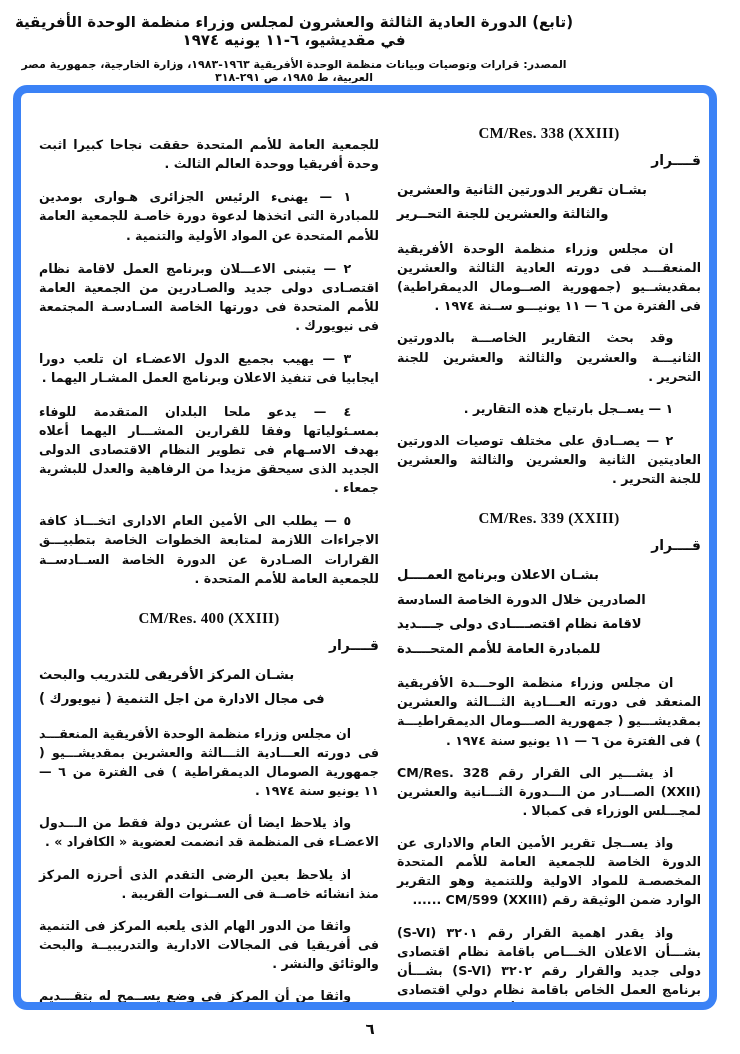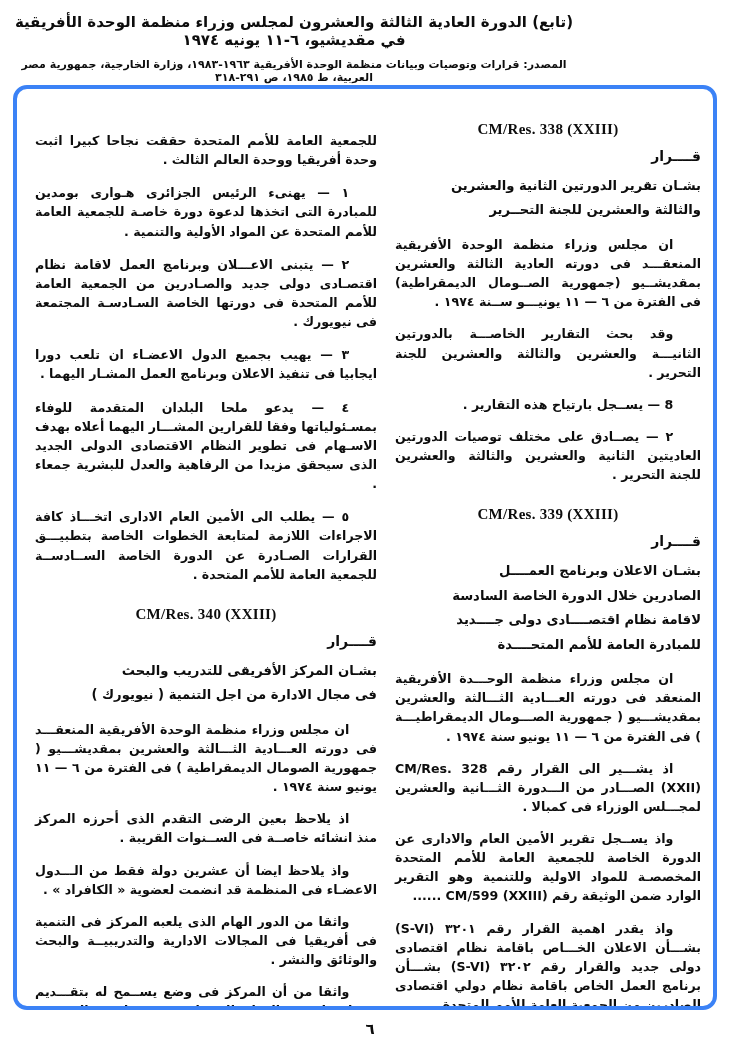--- a/index.html
+++ b/index.html
@@ -23,21 +23,21 @@
     margin-top: 9px;
     font-size: 11px; font-weight: 700;
   }
 
   
   .frame {
     position: absolute;
     left: 13px; top: 85px;
     width: 704px; height: 925px;
     box-sizing: border-box;
-    border: 4px solid #3b82f6;
+    border: 8px solid #3b82f6;
     border-radius: 14px;
     background: #ffffff;
     display: flex;
     direction: ltr;
     overflow: hidden;
   }
   .col {
     box-sizing: border-box;
     padding-top: 28px;
     direction: rtl;
@@ -60,21 +60,21 @@
     font-weight: 700; font-size: 15px;
     margin: 4px 0 10px 0;
     letter-spacing: 0.3px;
   }
   .decision-word {
     text-align: right;
     font-size: 14px; font-weight: 700;
     margin: 6px 0 10px 0;
   }
   .res-title {
-    text-align: right;
+    text-align: left;
     font-size: 13.2px; font-weight: 700;
     line-height: 1.85;
     margin: 0;
   }
   .title-gap { margin-bottom: 12px; }
   .sp-lg { margin-top: 22px; }
   .sp-md { margin-top: 14px; }
 
   
   .page-num {
@@ -98,41 +98,41 @@
   <div class="frame">
 
     <div class="col col-left">
       <div class="p sp-md">للجمعية العامة للأمم المتحدة حققت نجاحا كبيرا اثبت وحدة أفريقيا ووحدة العالم الثالث .</div>
       <div class="p indent sp-md">١ — يهنىء الرئيس الجزائرى هـوارى بومدين للمبادرة التى اتخذها لدعوة دورة خاصـة للجمعية العامة للأمم المتحدة عن المواد الأولية والتنمية .</div>
       <div class="p indent sp-md">٢ — يتبنى الاعـــلان وبرنامج العمل لاقامة نظام اقتصـادى دولى جديد والصـادرين من الجمعية العامة للأمم المتحدة فى دورتها الخاصة السـادسـة المجتمعة فى نيويورك .</div>
       <div class="p indent sp-md">٣ — يهيب بجميع الدول الاعضـاء ان تلعب دورا ايجابيا فى تنفيذ الاعلان وبرنامج العمل المشـار اليهما .</div>
       <div class="p indent sp-md">٤ — يدعو ملحا البلدان المتقدمة للوفاء بمسـئولياتها وفقا للقرارين المشـــار اليهما أعلاه بهدف الاسـهام فى تطوير النظام الاقتصادى الدولى الجديد الذى سيحقق مزيدا من الرفاهية والعدل للبشرية جمعاء .</div>
       <div class="p indent sp-md">٥ — يطلب الى الأمين العام الادارى اتخـــاذ كافة الاجراءات اللازمة لمتابعة الخطوات الخاصة بتطبيـــق القرارات الصـادرة عن الدورة الخاصة الســادســة للجمعية العامة للأمم المتحدة .</div>
 
-      <div class="res-num sp-lg">CM/Res. 340 (XXIII)</div>
+      <div class="res-num sp-lg">CM/Res. 400 (XXIII)</div>
       <div class="decision-word">قــــرار</div>
       <div class="res-title">بشـان المركز الأفريقى للتدريب والبحث</div>
       <div class="res-title title-gap">فى مجال الادارة من اجل التنمية ( نيويورك )</div>
 
       <div class="p indent">ان مجلس وزراء منظمة الوحدة الأفريقية المنعقـــد فى دورته العـــادية الثـــالثة والعشرين بمقديشـــيو ( جمهورية الصومال الديمقراطية ) فى الفترة من ٦ — ١١ يونيو سنة ١٩٧٤ .</div>
+      <div class="p indent">واذ يلاحظ ايضا أن عشرين دولة فقط من الـــدول الاعضـاء فى المنظمة قد انضمت لعضوية « الكافراد » .</div>
       <div class="p indent">اذ يلاحظ بعين الرضى التقدم الذى أحرزه المركز منذ انشائه خاصــة فى الســنوات القريبة .</div>
-      <div class="p indent">واذ يلاحظ ايضا أن عشرين دولة فقط من الـــدول الاعضـاء فى المنظمة قد انضمت لعضوية « الكافراد » .</div>
       <div class="p indent">واثقا من الدور الهام الذى يلعبه المركز فى التنمية فى أفريقيا فى المجالات الادارية والتدريبيــة والبحث والوثائق والنشر .</div>
       <div class="p indent">واثقا من أن المركز فى وضع يســمح له بتقـــديم خدماته لجميع الدول الاعضاء فى منظمــة الوحـــدة الأفريقية مما يسهم الى حد كبير فى جهودها فى تلك المجالات .</div>
     </div>
 
     <div class="col col-right">
       <div class="res-num">CM/Res. 338 (XXIII)</div>
       <div class="decision-word">قــــرار</div>
       <div class="res-title">بشـان تقرير الدورتين الثانية والعشرين</div>
       <div class="res-title title-gap">والثالثة والعشرين للجنة التحــرير</div>
 
       <div class="p indent">ان مجلس وزراء منظمة الوحدة الأفريقية المنعقـــد فى دورته العادية الثالثة والعشرين بمقديشــيو (جمهورية الصــومال الديمقراطية) فى الفترة من ٦ — ١١ يونيـــو ســنة ١٩٧٤ .</div>
       <div class="p indent">وقد بحث التقارير الخاصـــة بالدورتين الثانيـــة والعشرين والثالثة والعشرين للجنة التحرير .</div>
-      <div class="p indent">8 — يســجل بارتياح هذه التقارير .</div>
+      <div class="p indent">١ — يســجل بارتياح هذه التقارير .</div>
       <div class="p indent">٢ — يصــادق على مختلف توصيات الدورتين العاديتين الثانية والعشرين والثالثة والعشرين للجنة التحرير .</div>
 
       <div class="res-num sp-lg">CM/Res. 339 (XXIII)</div>
       <div class="decision-word">قــــرار</div>
       <div class="res-title">بشـان الاعلان وبرنامج العمــــل</div>
       <div class="res-title">الصادرين خلال الدورة الخاصة السادسة</div>
       <div class="res-title">لاقامة نظام اقتصــــادى دولى جــــديد</div>
       <div class="res-title title-gap">للمبادرة العامة للأمم المتحــــدة</div>
 
       <div class="p indent">ان مجلس وزراء منظمة الوحـــدة الأفريقية المنعقد فى دورته العـــادية الثـــالثة والعشرين بمقديشـــيو ( جمهورية الصـــومال الديمقراطيـــة ) فى الفترة من ٦ — ١١ يونيو سنة ١٩٧٤ .</div>

